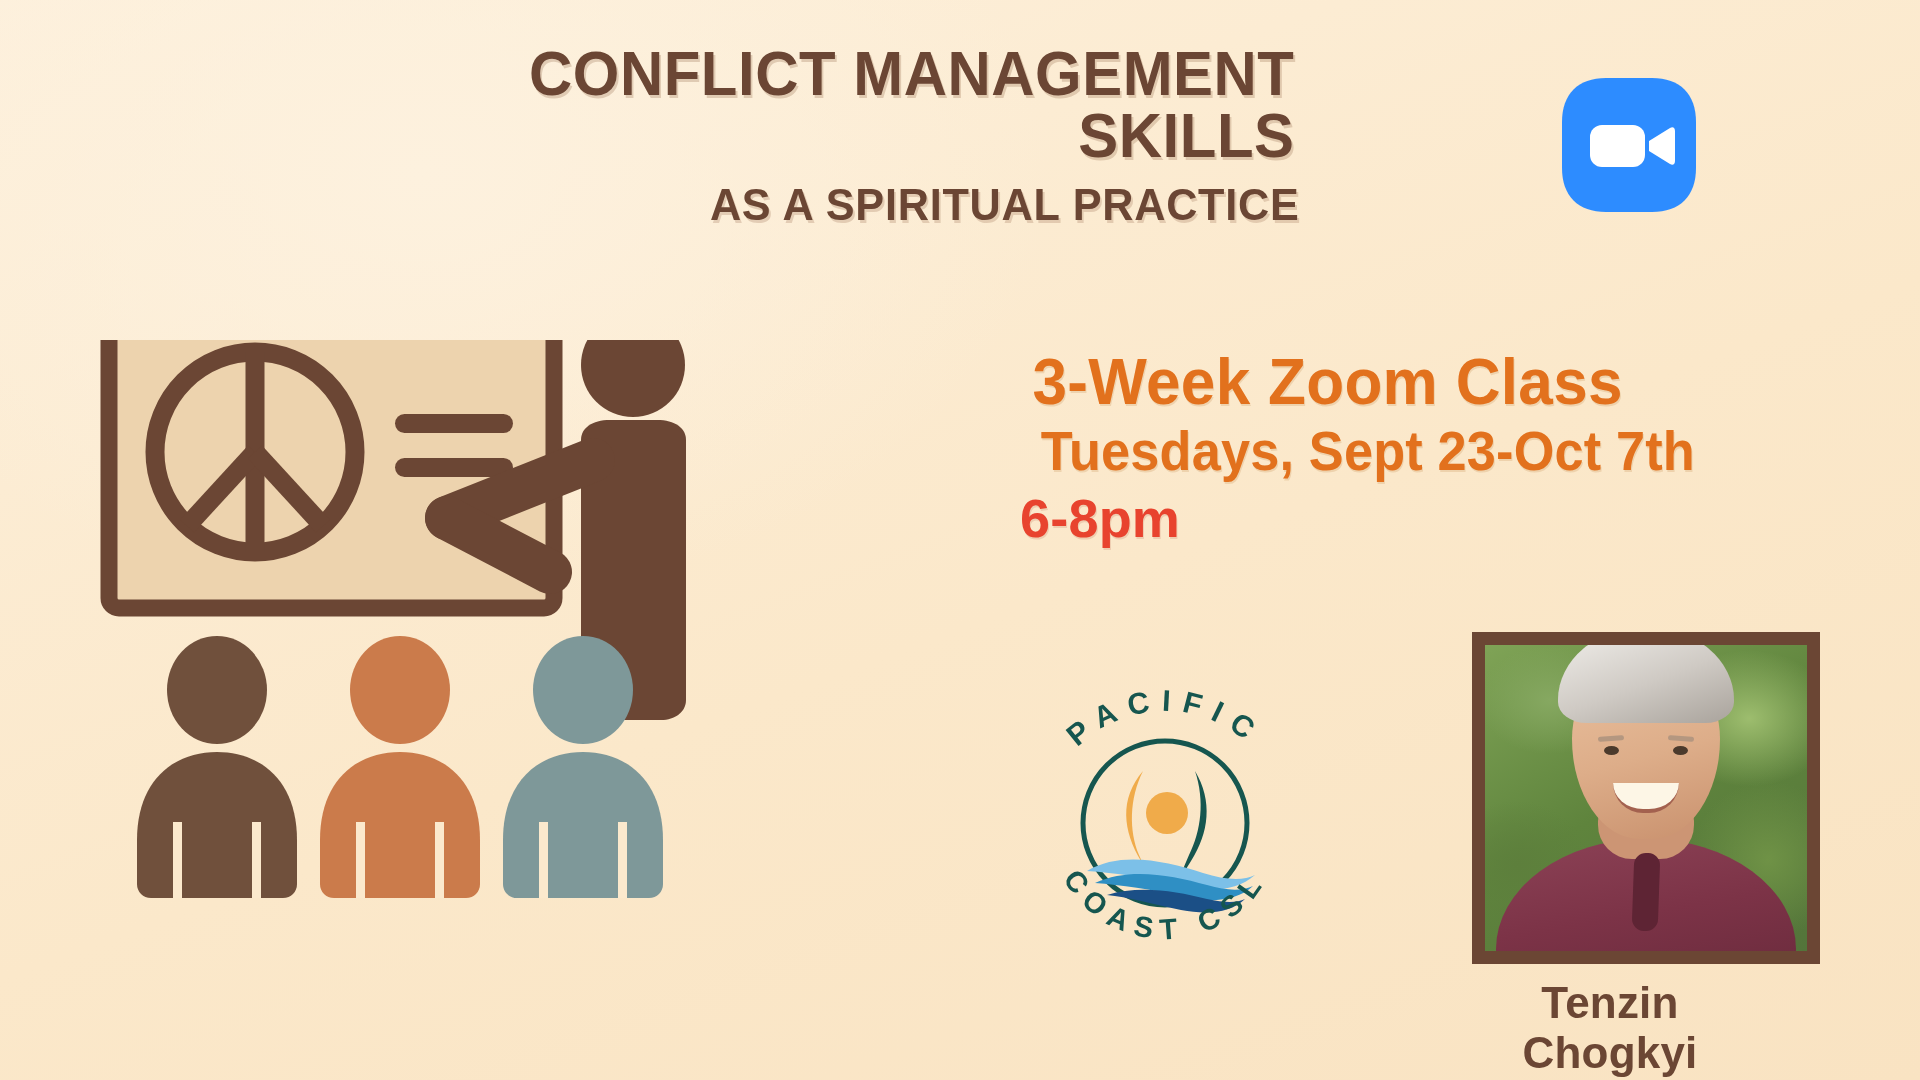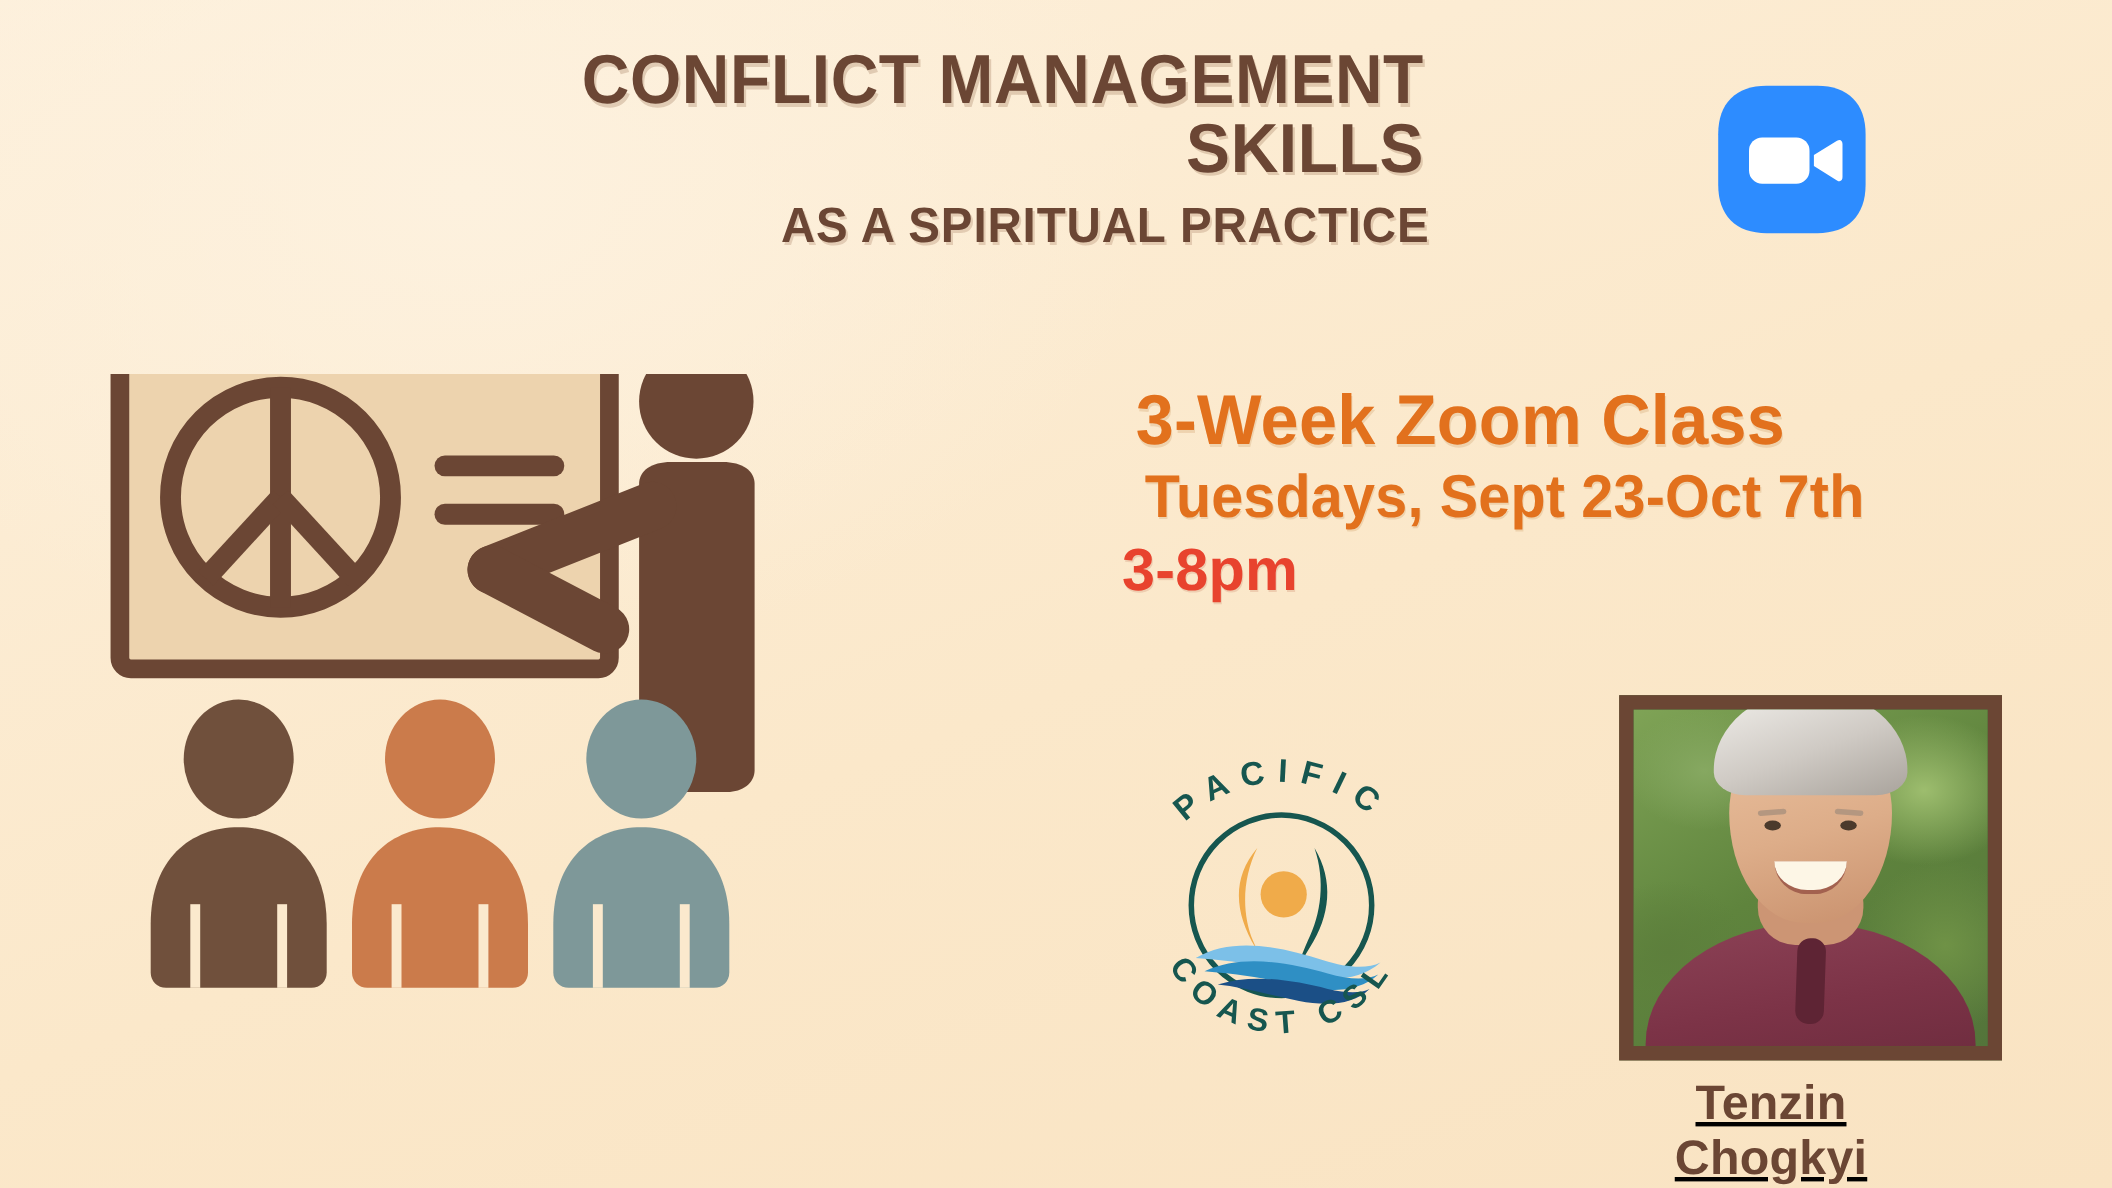--- a/index.html
+++ b/index.html
@@ -114,21 +114,20 @@
     width: 300px;
     height: 300px;
   }
 
   
   .presenter {
     position: absolute;
     left: 1472px;
     top: 632px;
     width: 276px;
-    text-decoration: underline;
   }
   .photo-frame {
     width: 348px;
     height: 332px;
     box-sizing: border-box;
     border: 13px solid #6b4634;
     background: #4f6b3a;
     overflow: hidden;
     position: relative;
   }
@@ -299,21 +298,21 @@
         <path d="M408 500 C408 441 444 412 488 412 C532 412 568 441 568 500 L568 544 C568 552 562 558 554 558 L422 558 C414 558 408 552 408 544 Z" fill="#7e9899"></path>
         <rect x="444" y="482" width="9" height="76" fill="#fbe9cd"></rect>
         <rect x="523" y="482" width="9" height="76" fill="#fbe9cd"></rect>
       </g>
     </svg>
   </div>
 
   <div class="class-info">
     <div class="line-a">3-Week Zoom Class</div>
     <div class="line-b">Tuesdays, Sept 23-Oct 7th</div>
-    <div class="line-c">3-8pm</div>
+    <div class="line-c">6-8pm</div>
   </div>
 
   <div class="csl-logo">
     <svg viewBox="0 0 300 300" width="300" height="300">
       <defs>
         <path id="arcTop" d="M 28 168 A 122 122 0 0 1 272 168" fill="none"></path>
         <path id="arcBot" d="M 34 158 A 116 116 0 0 0 266 158" fill="none"></path>
       </defs>
 
       <circle cx="150" cy="158" r="82" fill="none" stroke="#16564f" stroke-width="5"></circle>

